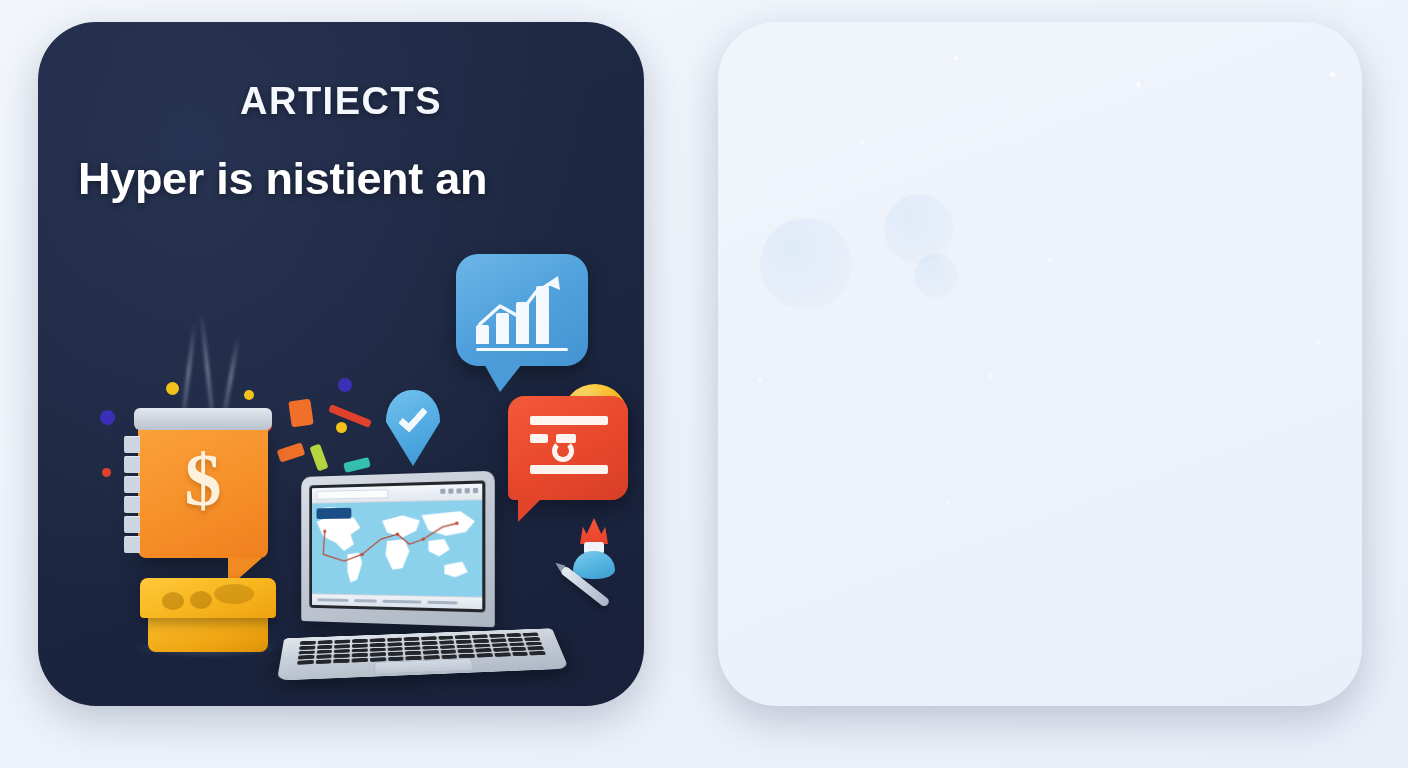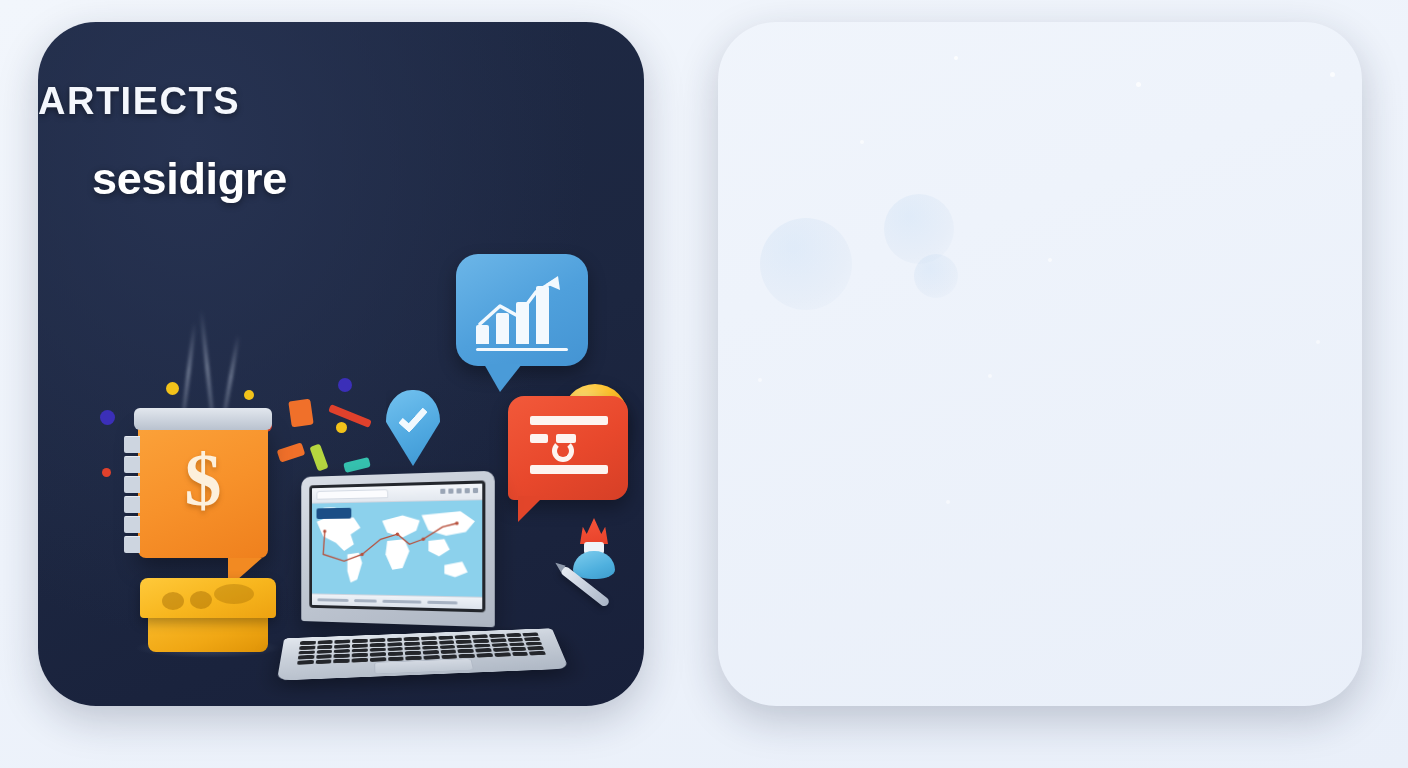--- a/index.html
+++ b/index.html
@@ -48,20 +48,21 @@
       linear-gradient(160deg, #44periodo 0%, #3e4d6f 0%, #394868 55%, #333f5e 100%);
     box-shadow: 0 14px 40px rgba(26,36,62,.22);
   }
 
   
   .eyebrow {
     position: absolute;
     top: 58px;
     left: 0;
     width: 100%;
+    text-align: center;
     color: #f4f7fc;
     font-size: 38px;
     font-weight: bold;
     letter-spacing: 1.5px;
     text-shadow: 0 2px 6px rgba(0,0,0,.45);
   }
 
   .headline {
     position: absolute;
     top: 128px;
@@ -308,21 +309,21 @@
 </head>
 <body>
 
 <div class="stage">
 
   <div class="card" id="card-left">
 
     <div class="eyebrow">ARTIECTS</div>
 
     <div class="headline">
-      <span class="ln l2">sesidigre</span>
+      <span class="ln l1">Hyper is nistient an</span>
     </div>
 
     <div class="bubble" id="bubble-chart-blue">
       <div class="mini-chart">
         <div class="mbar" style="left: 0px; height: 19.3333px;"></div>
         <div class="mbar" style="left: 20px; height: 31.2308px;"></div>
         <div class="mbar" style="left: 40px; height: 41.641px;"></div>
         <div class="mbar" style="left: 60px; height: 58px;"></div>
         <div class="mbase"></div>
         <svg width="92" height="62" style="position:absolute;left:0;top:-6px">

